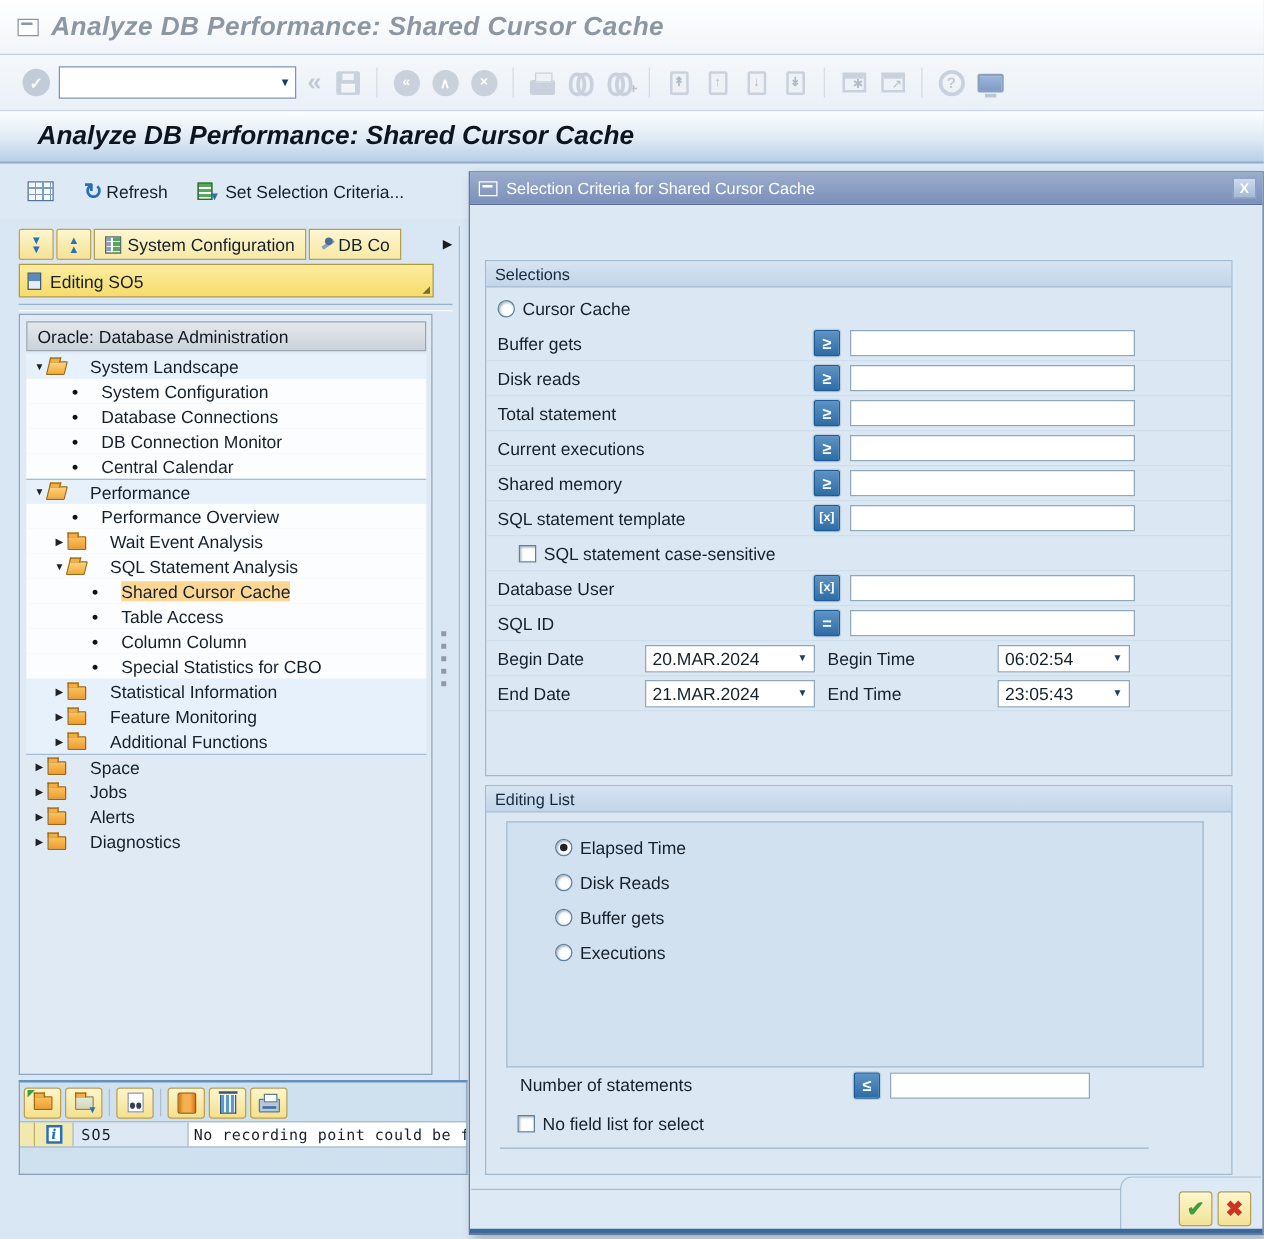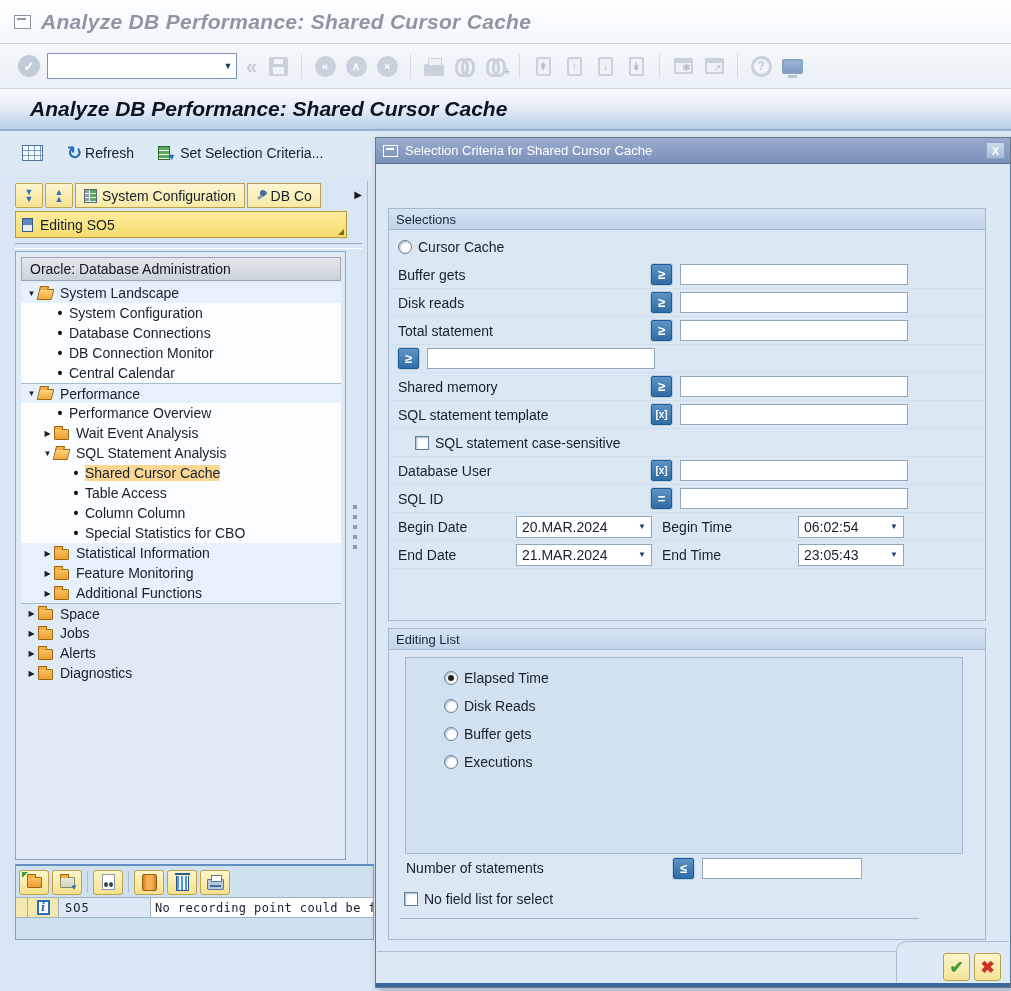--- a/index.html
+++ b/index.html
@@ -72,21 +72,21 @@
 .trow { display:flex; align-items:center; height:20px; font-size:14px; cursor:default; }
 .trow.za { background:#e7f1fb; }
 .trow.zb { background:#fcfdff; }
 .trow.zc { background:transparent; }
 .trow.sep { border-top:1px solid #a6bcd2; }
 .exp { width:13px; font-size:8px; color:#222; text-align:center; flex:none; }
 .dot { width:12px; text-align:center; font-weight:bold; color:#111; flex:none; }
 .folder { width:15px; height:11px; background:linear-gradient(#fbc15e,#ef9c2e); border:1px solid #9a6a14; border-radius:1px; position:relative; margin:2px 4px 0 0; flex:none; }
 .folder::before { content:''; position:absolute; top:-4px; left:-1px; width:7px; height:3px; background:#f4ae46; border:1px solid #9a6a14; border-bottom:none; }
 .folder.open { transform:skewX(-14deg); background:linear-gradient(#fdd27e,#f3ab3a); }
-.tlab { margin-left:3px; white-space:nowrap; }
+.tlab { margin-left:15px; white-space:nowrap; }
 .tlab.selected { background:#fcd794; }
 
 .splitter { position:absolute; left:349px; top:251px; width:11px; height:609px; display:flex; flex-direction:column; align-items:center; padding-top:254px; gap:6px; cursor:col-resize; }
 .splitter i { width:4px; height:4px; background:#8f9aa8; display:block; }
 .hidden-pane-edge { position:absolute; left:367px; top:181px; height:759px; width:1px; background:#a8bcd0; }
 
 
 .bottom-panel { position:absolute; left:15px; top:864px; width:359px; height:76px; background:#cfe0ef; border:1px solid #8aa0b8; border-top:2px solid #6290c0; overflow:hidden; }
 .bp-toolbar { height:31px; display:flex; align-items:center; gap:3px; padding:3px 0 2px 3px; }
 .ybtn { width:30px; height:25px; background:linear-gradient(#fdf6cc,#f5e08c); border:1px solid #bfa14e; border-radius:3px; display:flex; align-items:center; justify-content:center; position:relative; flex:none; }
@@ -137,21 +137,21 @@
 .carr { font-size:8px; color:#1c3d66; padding:0 5px; }
 .dl { width:118px; }
 .tl { width:136px; margin-left:10px; }
 .date-combo { width:136px; }
 .time-combo { width:106px; }
 
 .editing-group { left:12px; top:490px; width:598px; height:312px; }
 .list-sort { position:absolute; left:16px; top:28px; width:558px; height:197px; border:1px solid #a3b9cf; background:#d2e1f0; }
 .ls-body { padding:6px 0 0 38px; }
 .ls-row { display:flex; align-items:center; height:28px; font-size:14px; }
-.eg-row { position:absolute; display:flex; align-items:center; height:26px; font-size:14px; left:4px; right:0; padding-left:13px; }
+.eg-row { position:absolute; display:flex; align-items:center; height:26px; font-size:14px; left:14px; right:0; padding-left:13px; }
 .stmt-row { top:226px; }
 .stmt-row .flab2 { width:267px; }
 .stmt-input { width:160px; }
 .nofield-row { top:257px; padding-left:11px; }
 .sep-line { position:absolute; top:289px; left:11px; width:519px; border-top:1px solid #9fb4c8; }
 
 .dlg-footer { position:absolute; left:1px; right:1px; bottom:4px; height:42px; background:#dde9f4; }
 .dlg-footer::before { content:''; position:absolute; left:0; right:112px; top:10px; border-top:1px solid #a9bed3; }
 .dlg-footer::after { content:''; position:absolute; right:0; top:0; width:112px; height:100%; border-left:1px solid #a9bed3; border-top:1px solid #a9bed3; border-top-left-radius:10px; }
 .dlg-btns { position:absolute; right:9px; bottom:6px; display:flex; gap:4px; z-index:2; }
@@ -454,20 +454,21 @@
           <span class="flab2">Disk reads</span>
           <span class="opbtn">≥</span>
           <input class="finput" style="">
         </div>
         <div class="srow field-row">
           <span class="flab2">Total statement</span>
           <span class="opbtn">≥</span>
           <input class="finput" style="">
         </div>
         <div class="srow field-row">
+          <span class="flab2">Current executions</span>
           <span class="opbtn">≥</span>
           <input class="finput" style="">
         </div>
         <div class="srow field-row">
           <span class="flab2">Shared memory</span>
           <span class="opbtn">≥</span>
           <input class="finput" style="">
         </div>
         <div class="srow field-row">
           <span class="flab2">SQL statement template</span>

